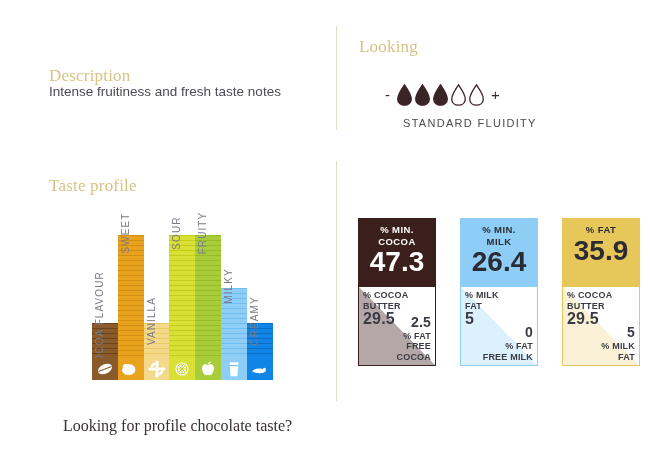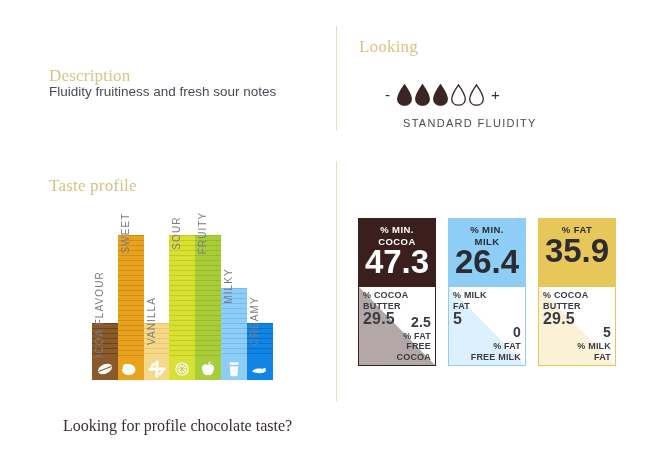--- a/index.html
+++ b/index.html
@@ -72,37 +72,37 @@
     position:absolute;bottom:100%;left:50%;
     transform:translateX(-50%) rotate(-90deg);
     transform-origin:bottom center;
     font-size:10px;letter-spacing:1.1px;color:#7b7b86;
     white-space:nowrap;
     margin-bottom:2px;
   }
   .vlabel-holder{position:absolute;left:0;width:26px;height:0;top:0;}
 
   
-  .comp{position:absolute;left:358px;top:218px;display:flex;gap:12px;}
+  .comp{position:absolute;left:358px;top:218px;display:flex;gap:24px;}
   .comp-card{
     width:78px;height:148px;position:relative;
     display:flex;flex-direction:column;
     box-sizing:border-box;
   }
   .comp-top{
     height:68px;position:relative;
     display:flex;flex-direction:column;align-items:center;justify-content:flex-start;
     padding-top:5px;box-sizing:border-box;
   }
   .comp-top .lbl{
     font-size:9.5px;letter-spacing:.4px;line-height:11.5px;text-align:center;
     font-weight:bold;
   }
   .comp-top .big{
-    font-size:33px;font-weight:bold;line-height:27px;margin-top:1px;
+    font-size:28px;font-weight:bold;line-height:27px;margin-top:1px;
   }
   .comp-bottom{
     flex:1;position:relative;overflow:hidden;
   }
   .tri{
     position:absolute;inset:0;
   }
   .cb-tl{
     position:absolute;left:4px;top:3px;text-align:left;
     font-size:9px;line-height:10.5px;font-weight:bold;letter-spacing:.2px;
@@ -125,21 +125,21 @@
 </style>
 </head>
 <body>
 
 <div class="page">
 
   <div class="divider top"></div>
   <div class="divider bottom"></div>
 
   <div class="sec-title" id="h-description">Description</div>
-  <div class="desc-text">Fluidity fruitiness and fresh sour notes</div>
+  <div class="desc-text">Intense fruitiness and fresh taste notes</div>
 
   <div class="sec-title" id="h-fluidity">Looking</div>
   <div class="fluid-wrap">
     <div class="drop-row">
       <span class="sign">-</span>
       <span id="drops" style="display:flex;gap:1px;">
           <svg class="drop" viewBox="0 0 20 26">
             <path d="M10 1 C10 1 18 12.5 18 17.6 C18 22.2 14.4 25 10 25 C5.6 25 2 22.2 2 17.6 C2 12.5 10 1 10 1 Z" fill="#3b2426" stroke="#3b2426" stroke-width="1.6"></path>
           </svg>
           <svg class="drop" viewBox="0 0 20 26">

